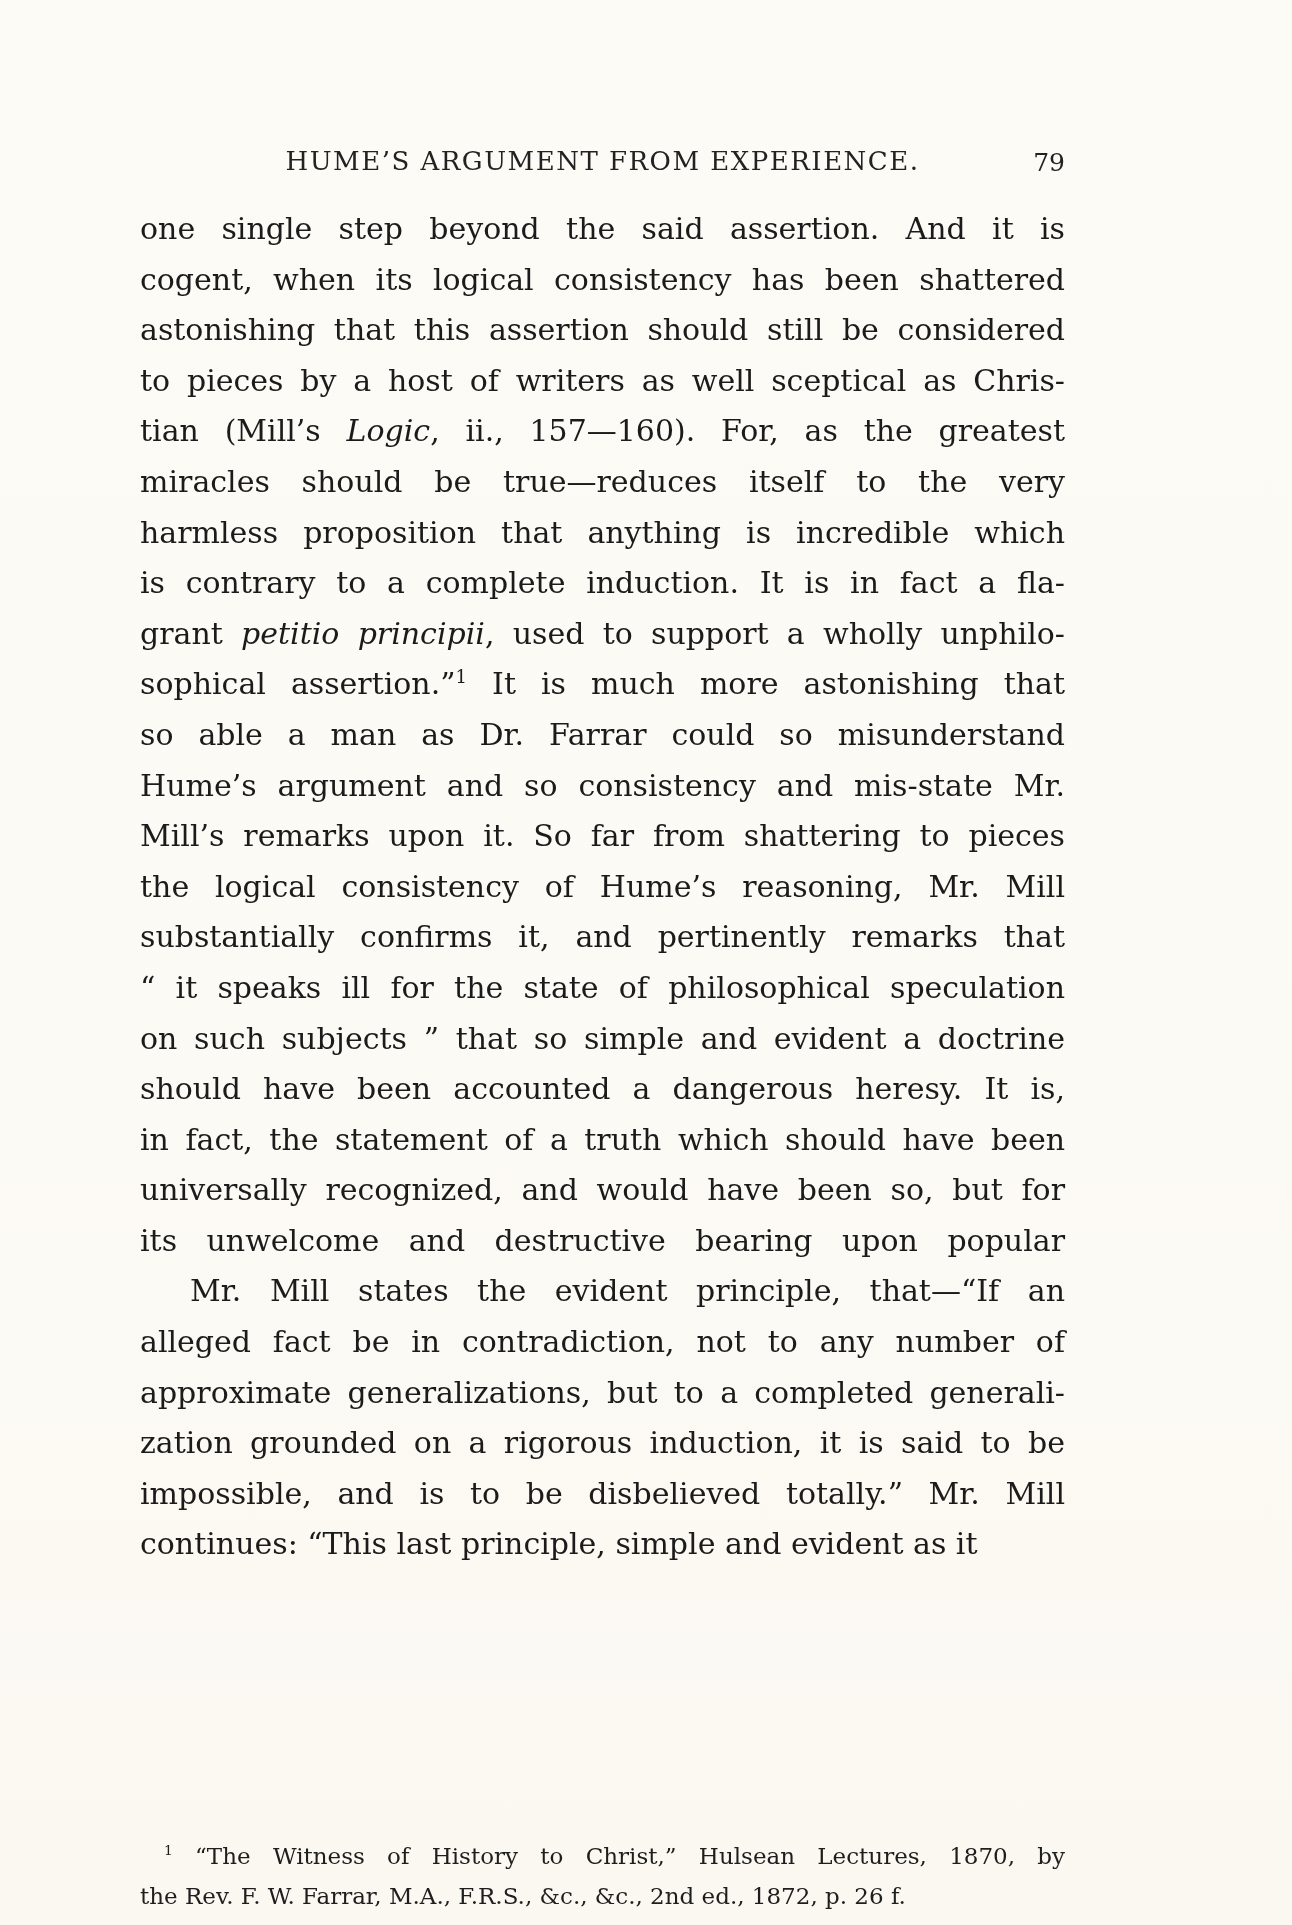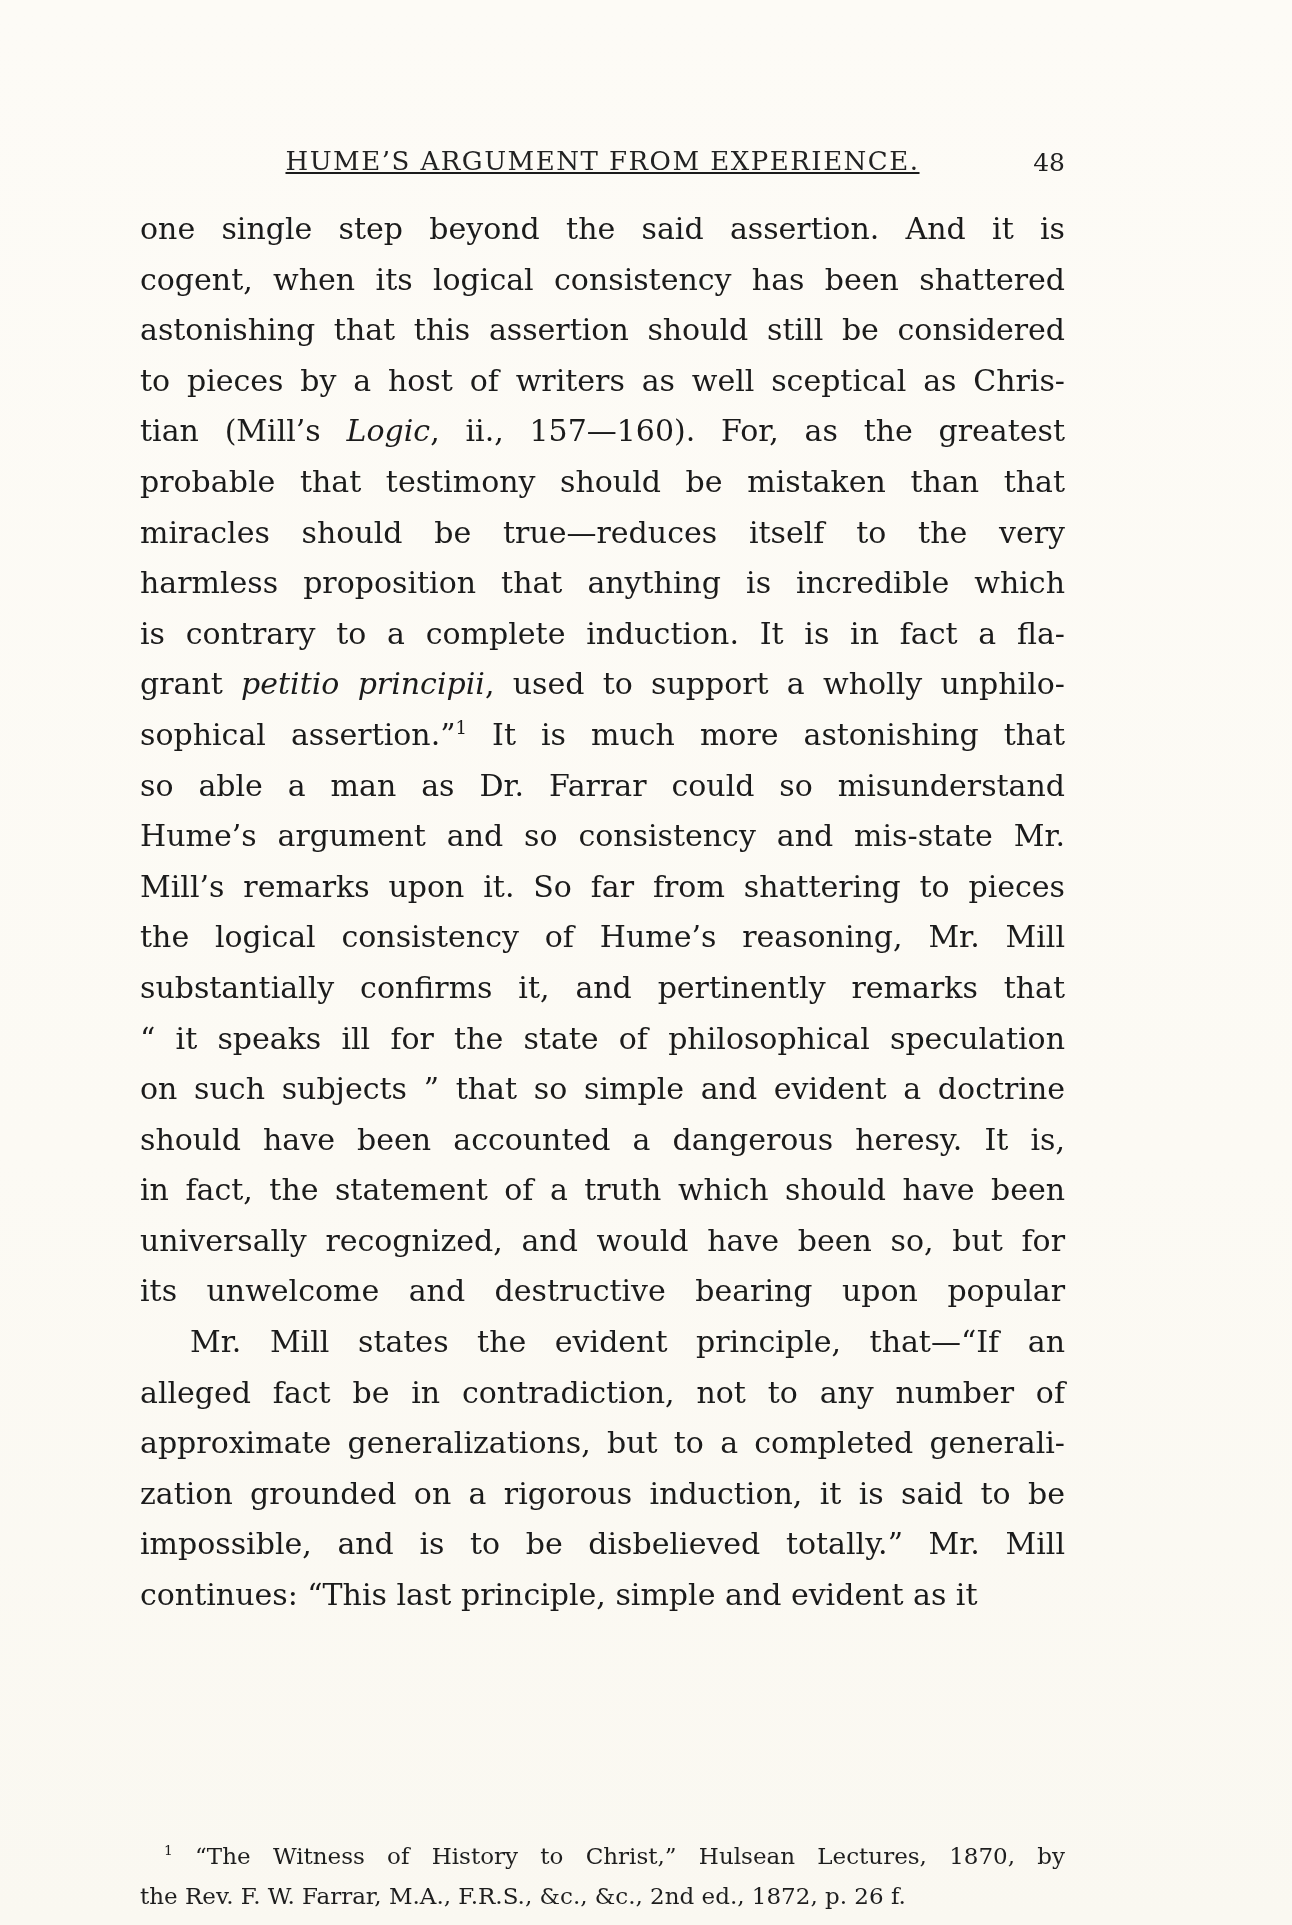--- a/index.html
+++ b/index.html
@@ -17,21 +17,20 @@
     font-family: "DejaVu Serif", "Liberation Serif", serif;
     overflow: hidden;
   }
 
   .running-header {
     position: absolute;
     top: 146px;
     left: 140px;
     width: 925px;
     height: 34px;
-    text-decoration: underline;
   }
 
   .header-title {
     display: block;
     text-align: center;
     font-size: 26px;
     letter-spacing: 1.5px;
     color: #222;
   }
 
@@ -91,31 +90,30 @@
     text-indent: 24px;
   }
 </style>
 </head>
 <body>
 
 <div class="page">
 
   <div class="running-header">
     <span class="header-title">HUME’S ARGUMENT FROM EXPERIENCE.</span>
-    <span class="page-number">48</span>
+    <span class="page-number">79</span>
   </div>
 
   <div class="body-text">
       <div class="para">
         <div class="line"><span>one single step beyond the said assertion. And it is</span></div>
         <div class="line"><span>cogent, when its logical consistency has been shattered</span></div>
         <div class="line"><span>astonishing that this assertion should still be considered</span></div>
         <div class="line"><span>to pieces by a host of writers as well sceptical as Chris-</span></div>
         <div class="line"><span>tian (Mill’s </span><em>Logic</em><span>, ii., 157—160). For, as the greatest</span></div>
-        <div class="line"><span>probable that testimony should be mistaken than that</span></div>
         <div class="line"><span>miracles should be true—reduces itself to the very</span></div>
         <div class="line"><span>harmless proposition that anything is incredible which</span></div>
         <div class="line"><span>is contrary to a complete induction. It is in fact a fla-</span></div>
         <div class="line"><span>grant </span><em>petitio principii</em><span>, used to support a wholly unphilo-</span></div>
         <div class="line"><span>sophical assertion.”</span><sup>1</sup><span> It is much more astonishing that</span></div>
         <div class="line"><span>so able a man as Dr. Farrar could so misunderstand</span></div>
         <div class="line"><span>Hume’s argument and so consistency and mis-state Mr.</span></div>
         <div class="line"><span>Mill’s remarks upon it. So far from shattering to pieces</span></div>
         <div class="line"><span>the logical consistency of Hume’s reasoning, Mr. Mill</span></div>
         <div class="line"><span>substantially confirms it, and pertinently remarks that</span></div>

